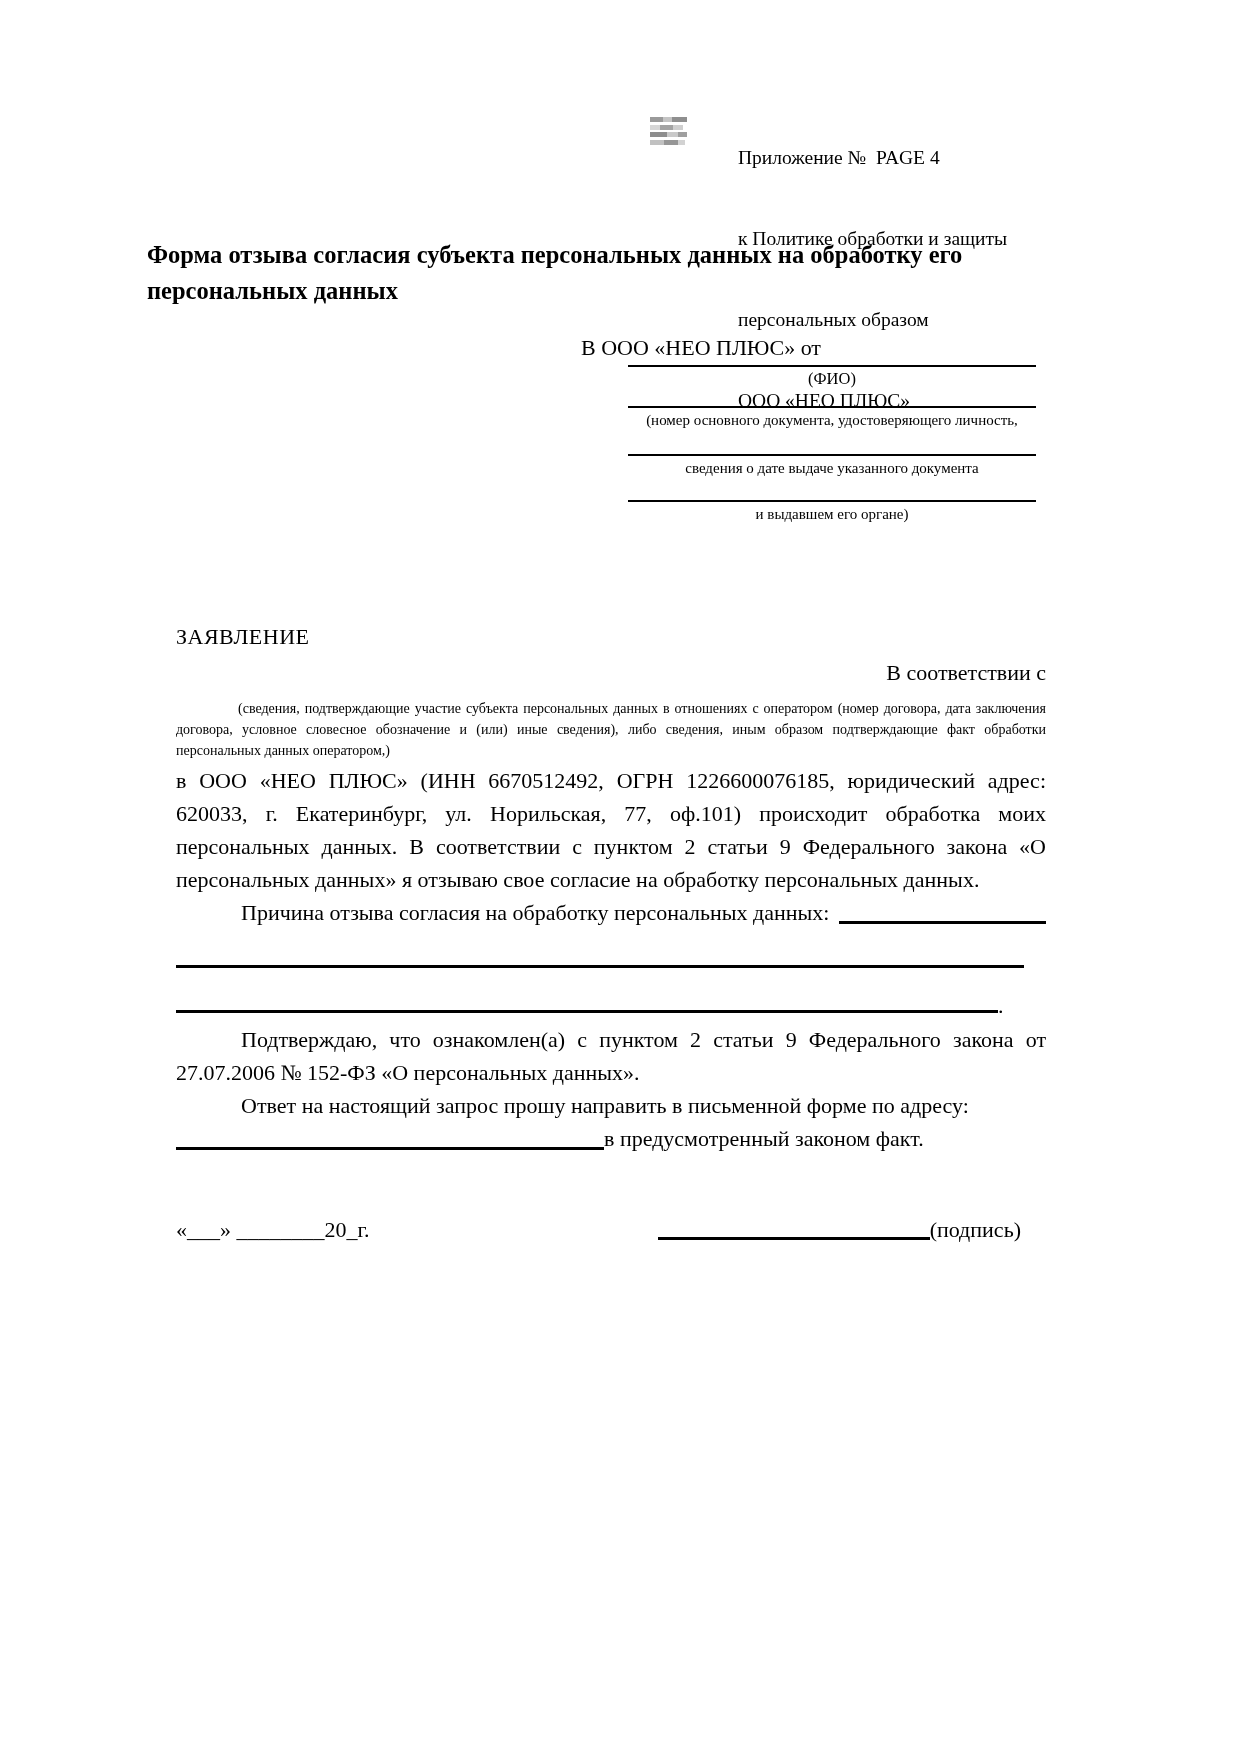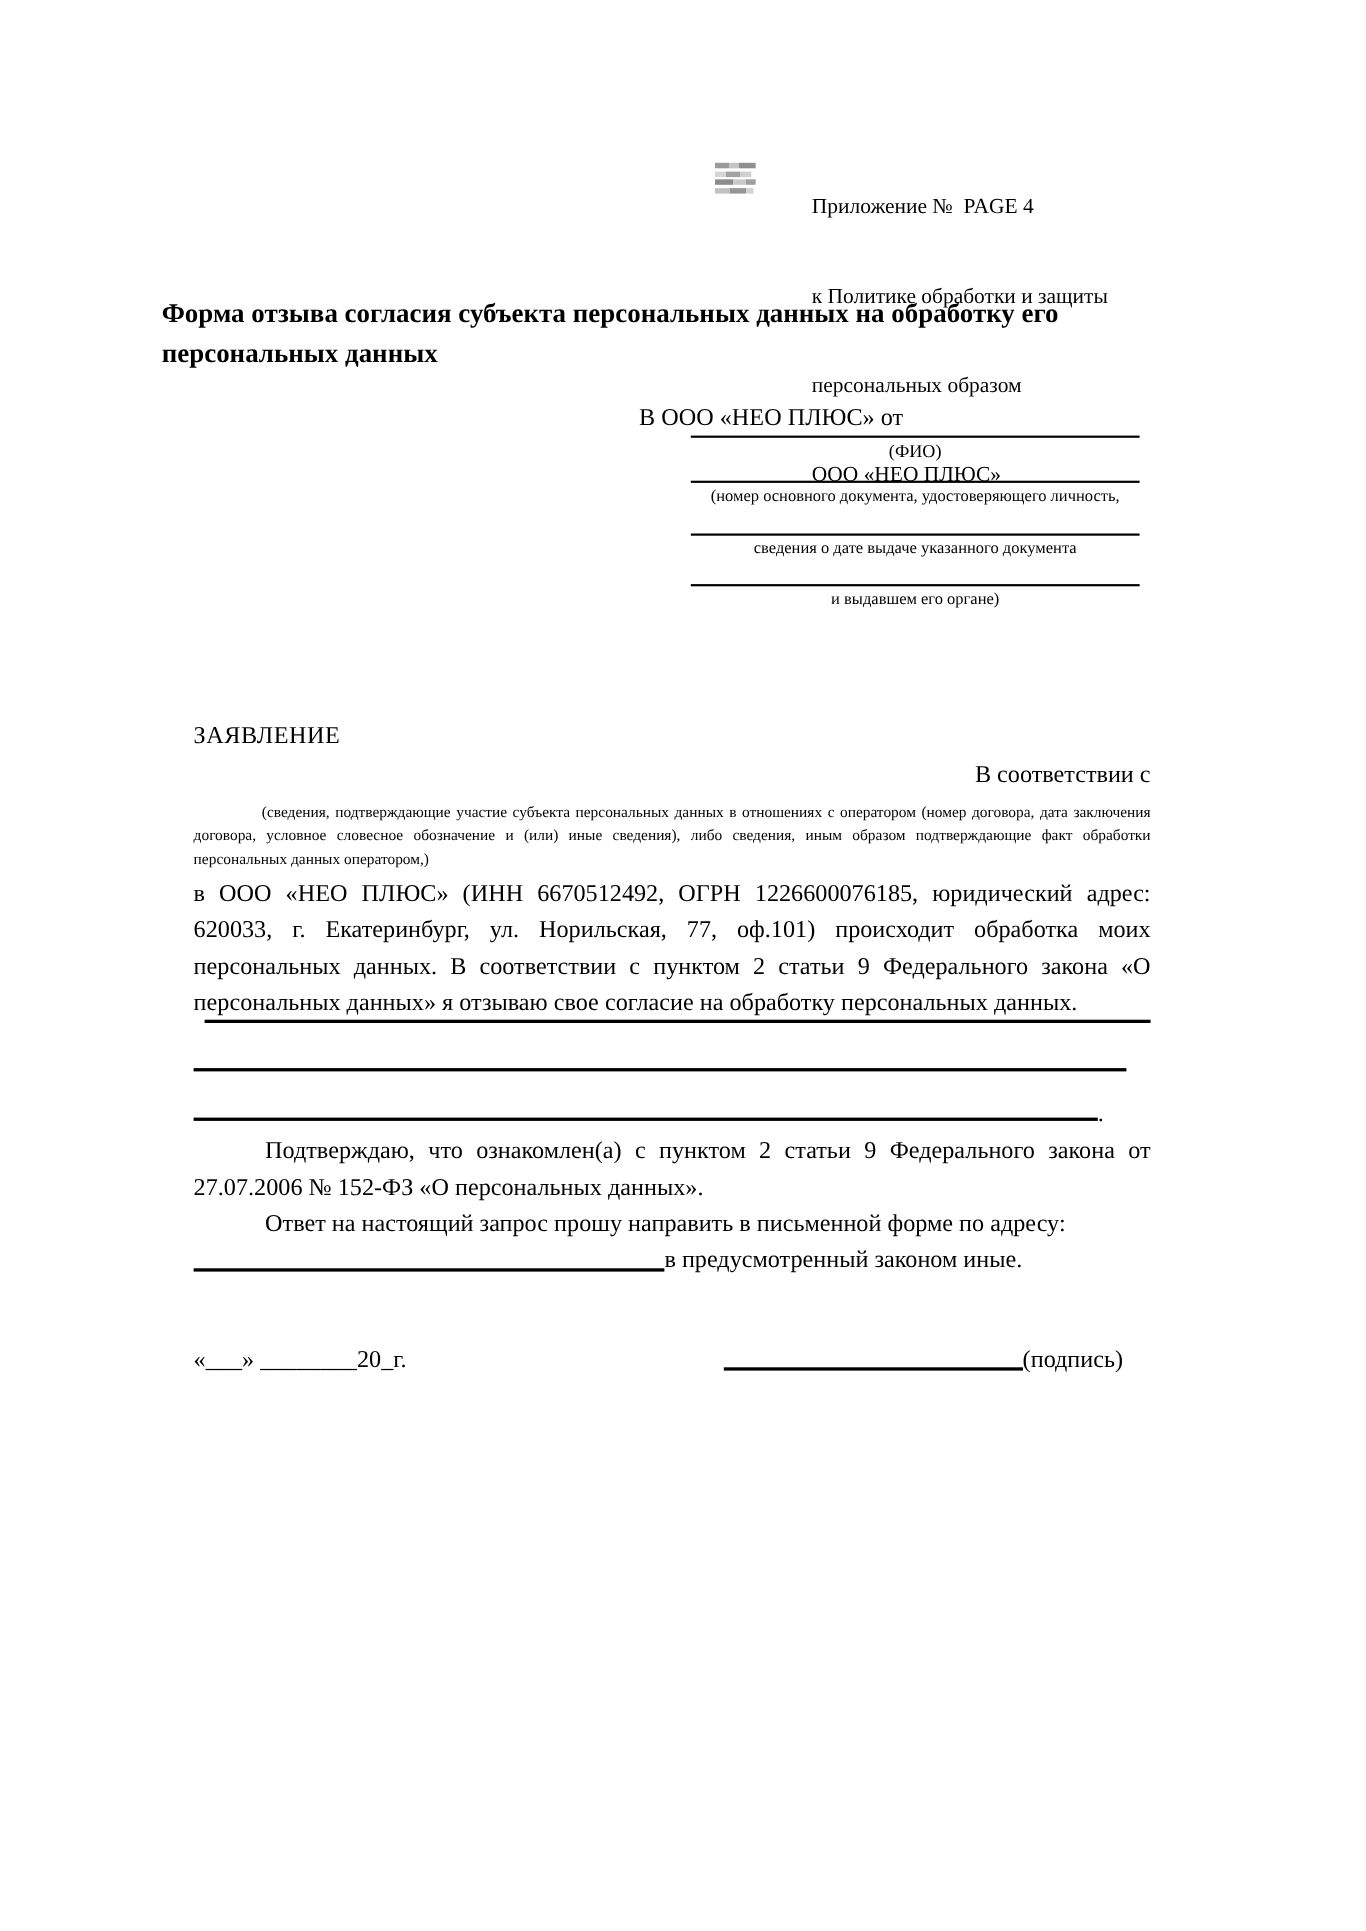--- a/index.html
+++ b/index.html
@@ -4,21 +4,20 @@
 <style>
   html, body { margin: 0; padding: 0; background: #ffffff; }
   .page {
     position: relative;
     width: 1242px;
     height: 1517px;
     background: #ffffff;
     color: #000;
     font-family: "Liberation Serif", serif;
     overflow: hidden;
-    margin-top: 31px;
   }
 
   
   .hdr-right {
     position: absolute;
     left: 738px;
     top: 90px;
     font-size: 19.5px;
     line-height: 27px;
     white-space: pre-wrap;
@@ -162,39 +161,40 @@
     <div class="intro">
       <span class="lbl">В соответствии с</span>
       <span class="blank"></span>
     </div>
 
     <div class="footnote">(сведения, подтверждающие участие субъекта персональных данных в отношениях с оператором (номер договора, дата заключения договора, условное словесное обозначение и (или) иные сведения), либо сведения, иным образом подтверждающие факт обработки персональных данных оператором,)</div>
 
     <div class="bodytext">в ООО «НЕО ПЛЮС» (ИНН 6670512492, ОГРН 1226600076185, юридический адрес: 620033, г. Екатеринбург, ул. Норильская, 77, оф.101) происходит обработка моих персональных данных. В соответствии с пунктом 2 статьи 9 Федерального закона «О персональных данных» я отзываю свое согласие на обработку персональных данных.</div>
 
     <div class="reason">
+      <span class="lbl">Причина отзыва согласия на обработку персональных данных:</span>
       <span class="blank"></span>
     </div>
 
     <div class="blank-row1">
       <div class="blank"></div>
     </div>
 
     <div class="blank-row2">
       <span class="blank"></span>
       <span class="dot">.</span>
     </div>
 
     <div class="confirm">Подтверждаю, что ознакомлен(а) с пунктом 2 статьи 9 Федерального закона от 27.07.2006 № 152-ФЗ «О персональных данных».</div>
 
     <div class="reply1">Ответ на настоящий запрос прошу направить в письменной форме по адресу:</div>
 
     <div class="reply2">
       <span class="blank"></span>
-      <span>в предусмотренный законом иные.</span>
+      <span>в предусмотренный законом факт.</span>
     </div>
 
     <div class="footer">
       <span>«___» ________20_г.</span>
       <span class="sig-group">
         <span class="blank"></span>
         <span>(подпись)</span>
       </span>
     </div>
 

